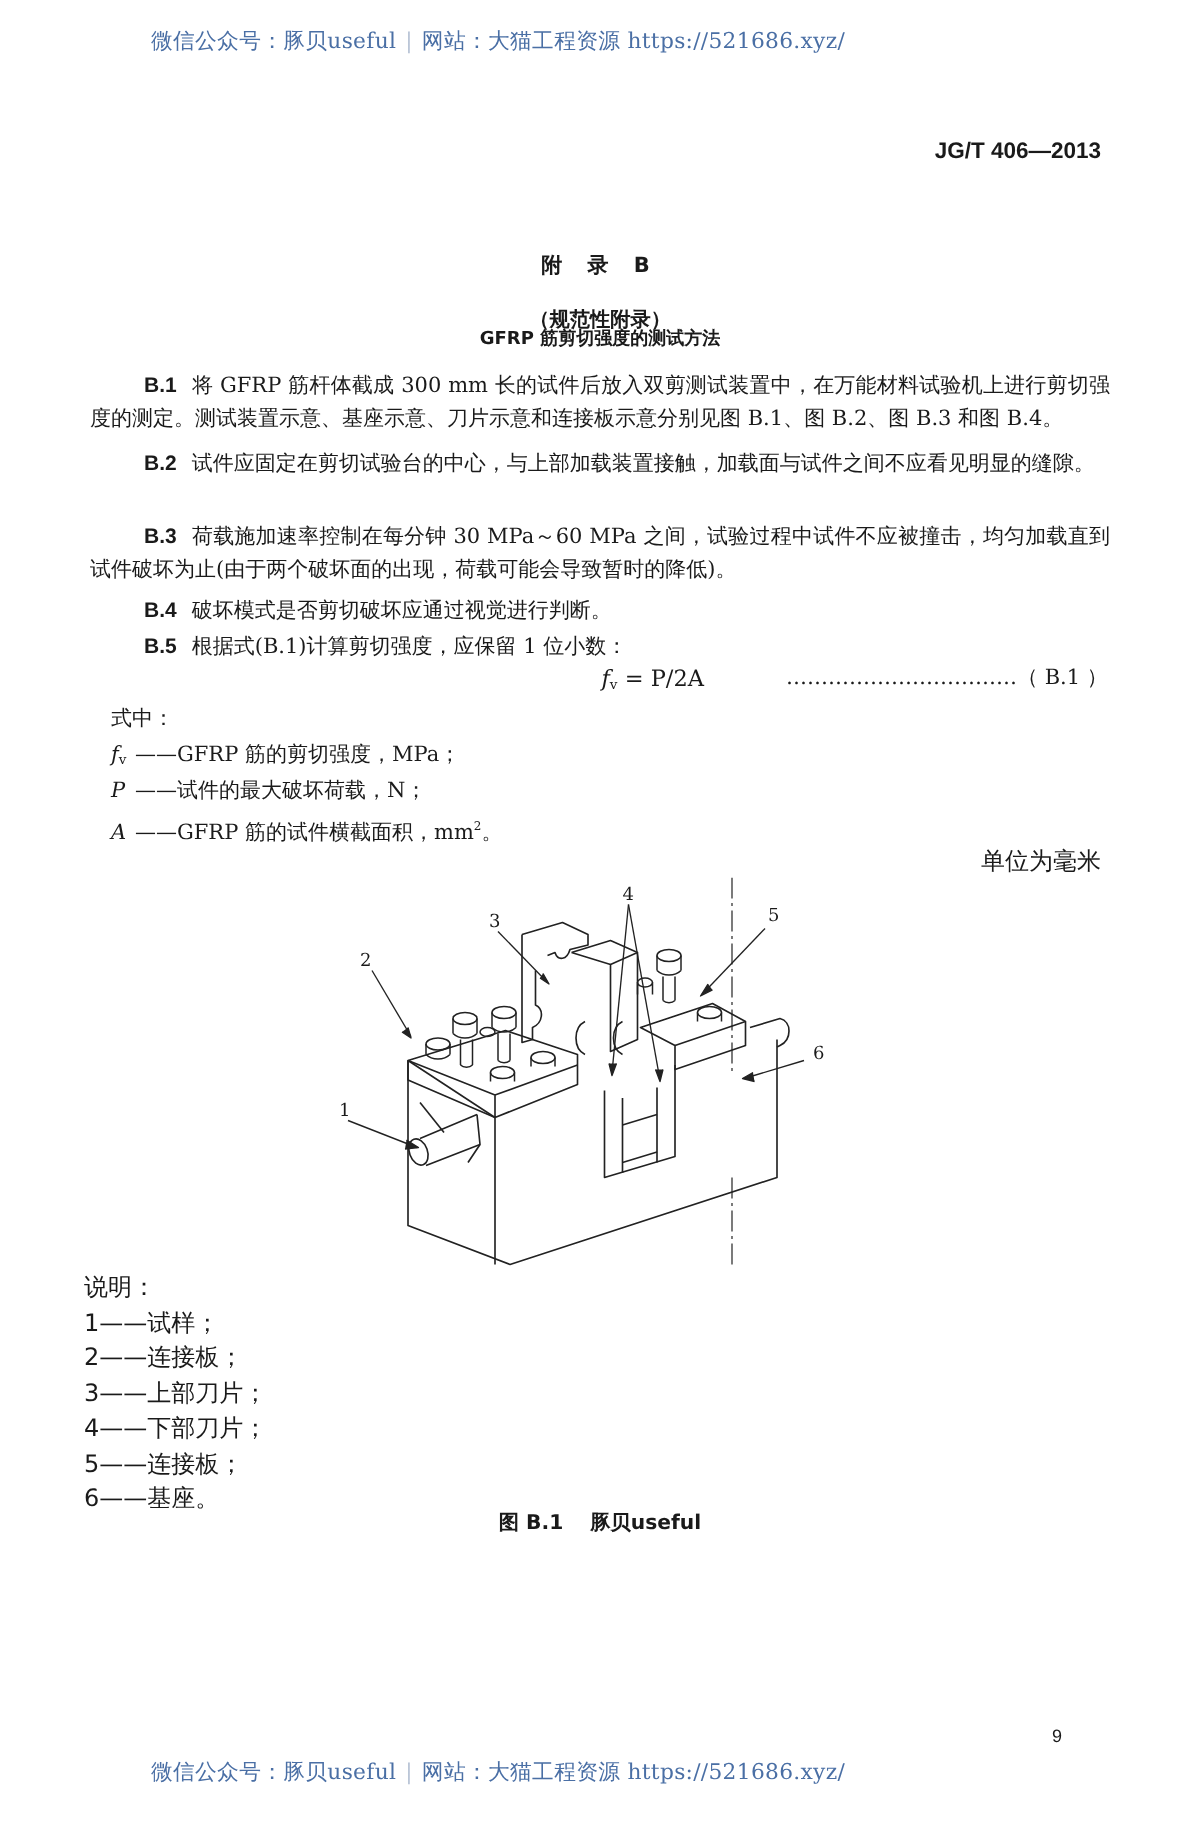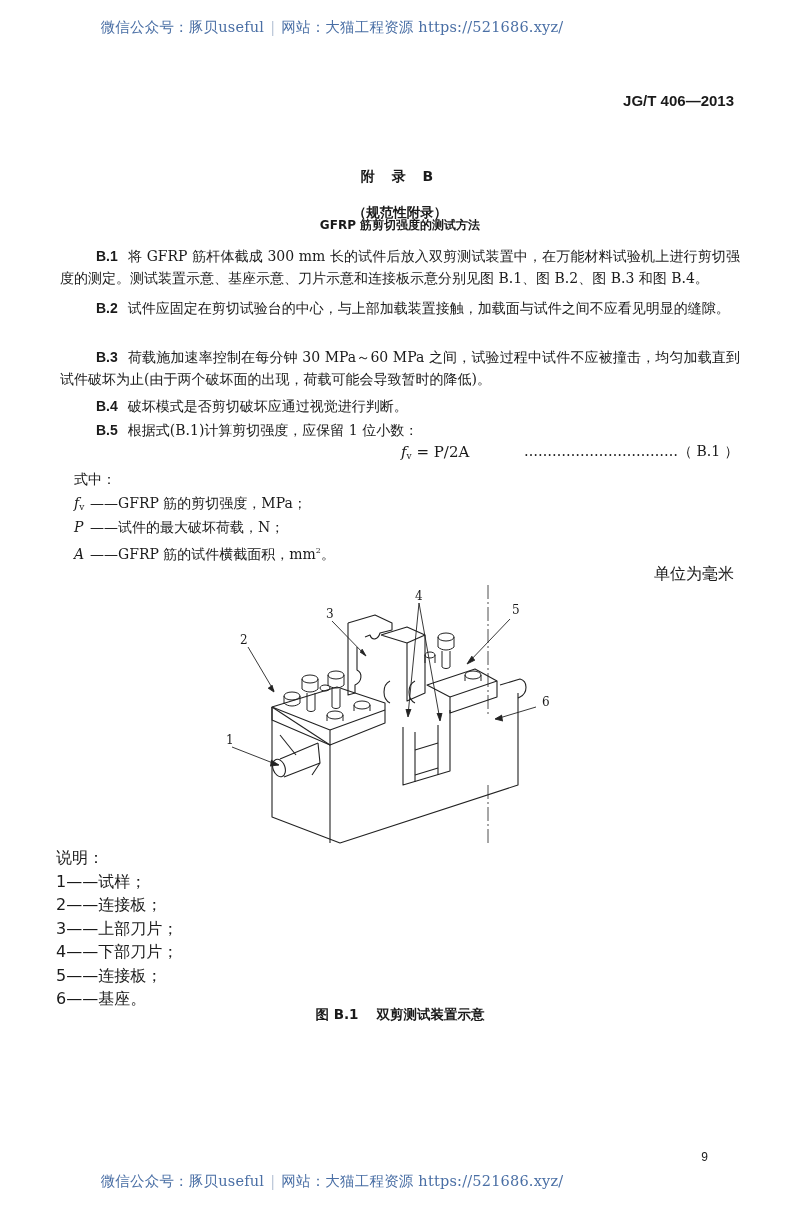--- a/index.html
+++ b/index.html
@@ -184,20 +184,20 @@
   <div>说明：</div>
   <div>1——试样；</div>
   <div>2——连接板；</div>
   <div>3——上部刀片；</div>
   <div>4——下部刀片；</div>
   <div>5——连接板；</div>
   <div>6——基座。</div>
 </div>
 
 <div class="caption">
-  <span>图 B.1</span><span class="gap"></span><span>双剪测试装置示意</span>
+  <span>图 B.1</span><span class="gap"></span><span>豚贝useful</span>
 </div>
 
 <div class="page-no">9</div>
 
 <div class="watermark wm-bottom" style="color:#4a6fa5">
   <span>微信公众号：豚贝useful</span><span class="sep">|</span><span>网站：大猫工程资源 https://521686.xyz/</span>
 </div>
 
 </body></html>

